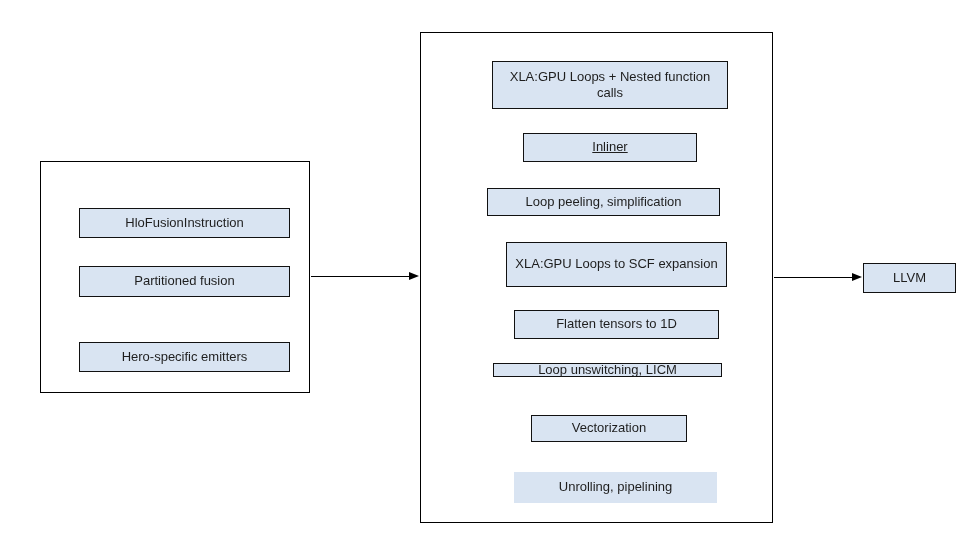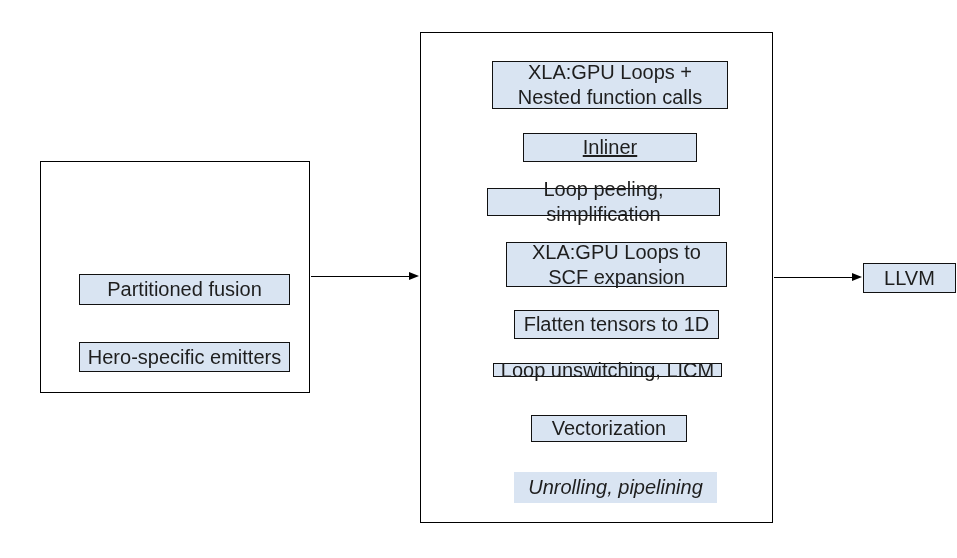--- a/index.html
+++ b/index.html
@@ -26,45 +26,45 @@
     background: #ffffff;
   }
   .node {
     position: absolute;
     background: var(--node-fill);
     border: 1px solid var(--node-border);
     display: flex;
     align-items: center;
     justify-content: center;
     text-align: center;
-    font-size: 20px;
+    font-size: 13px;
     line-height: 1.25;
     padding: 1px 4px;
   }
-  .node.borderless { border: none; font-style: italic; }
+  .node.borderless { border: none; }
   .arrow {
     position: absolute;
     height: 0;
     border-top: 1.5px solid var(--arrow-color);
   }
   .arrow .head {
     position: absolute;
     right: -9px;
     top: -5.5px;
     width: 0;
     height: 0;
     border-left: 10px solid var(--arrow-color);
     border-top: 4.5px solid transparent;
     border-bottom: 4.5px solid transparent;
   }
 
   
   #stage1 { left: 40px; top: 161px; width: 270px; height: 232px; }
   #s1-n0 { left: 79px;  top: 208px; width: 211px; height: 30px; }
-  #s1-n1 { left: 79px;  top: 274px; width: 211px; height: 31px; }
+  #s1-n1 { left: 79px;  top: 266px; width: 211px; height: 31px; }
   #s1-n2 { left: 79px;  top: 342px; width: 211px; height: 30px; }
 
   
   #stage2 { left: 420px; top: 32px; width: 353px; height: 491px; }
   #s2-n0 { left: 492px; top: 61px;  width: 236px; height: 48px; }
   #s2-n1 { left: 523px; top: 133px; width: 174px; height: 29px; text-decoration: underline; }
   #s2-n2 { left: 487px; top: 188px; width: 233px; height: 28px; }
   #s2-n3 { left: 506px; top: 242px; width: 221px; height: 45px; }
   #s2-n4 { left: 514px; top: 310px; width: 205px; height: 29px; }
   #s2-n5 { left: 493px; top: 363px; width: 229px; height: 14px; }
@@ -78,20 +78,21 @@
   #arrow1 { left: 311px; top: 276px; width: 99px; }
   #arrow2 { left: 774px; top: 277px; width: 79px; }
 </style>
 </head>
 <body>
 
 <div class="canvas">
 
   <div id="stage1" class="container">
   </div>
+  <div id="s1-n0" class="node">HloFusionInstruction</div>
   <div id="s1-n1" class="node">Partitioned fusion</div>
   <div id="s1-n2" class="node">Hero-specific emitters</div>
 
   <div id="arrow1" class="arrow">
     <span class="head"></span>
   </div>
 
   <div id="stage2" class="container">
   </div>
   <div id="s2-n0" class="node">XLA:GPU Loops + Nested function calls</div>

